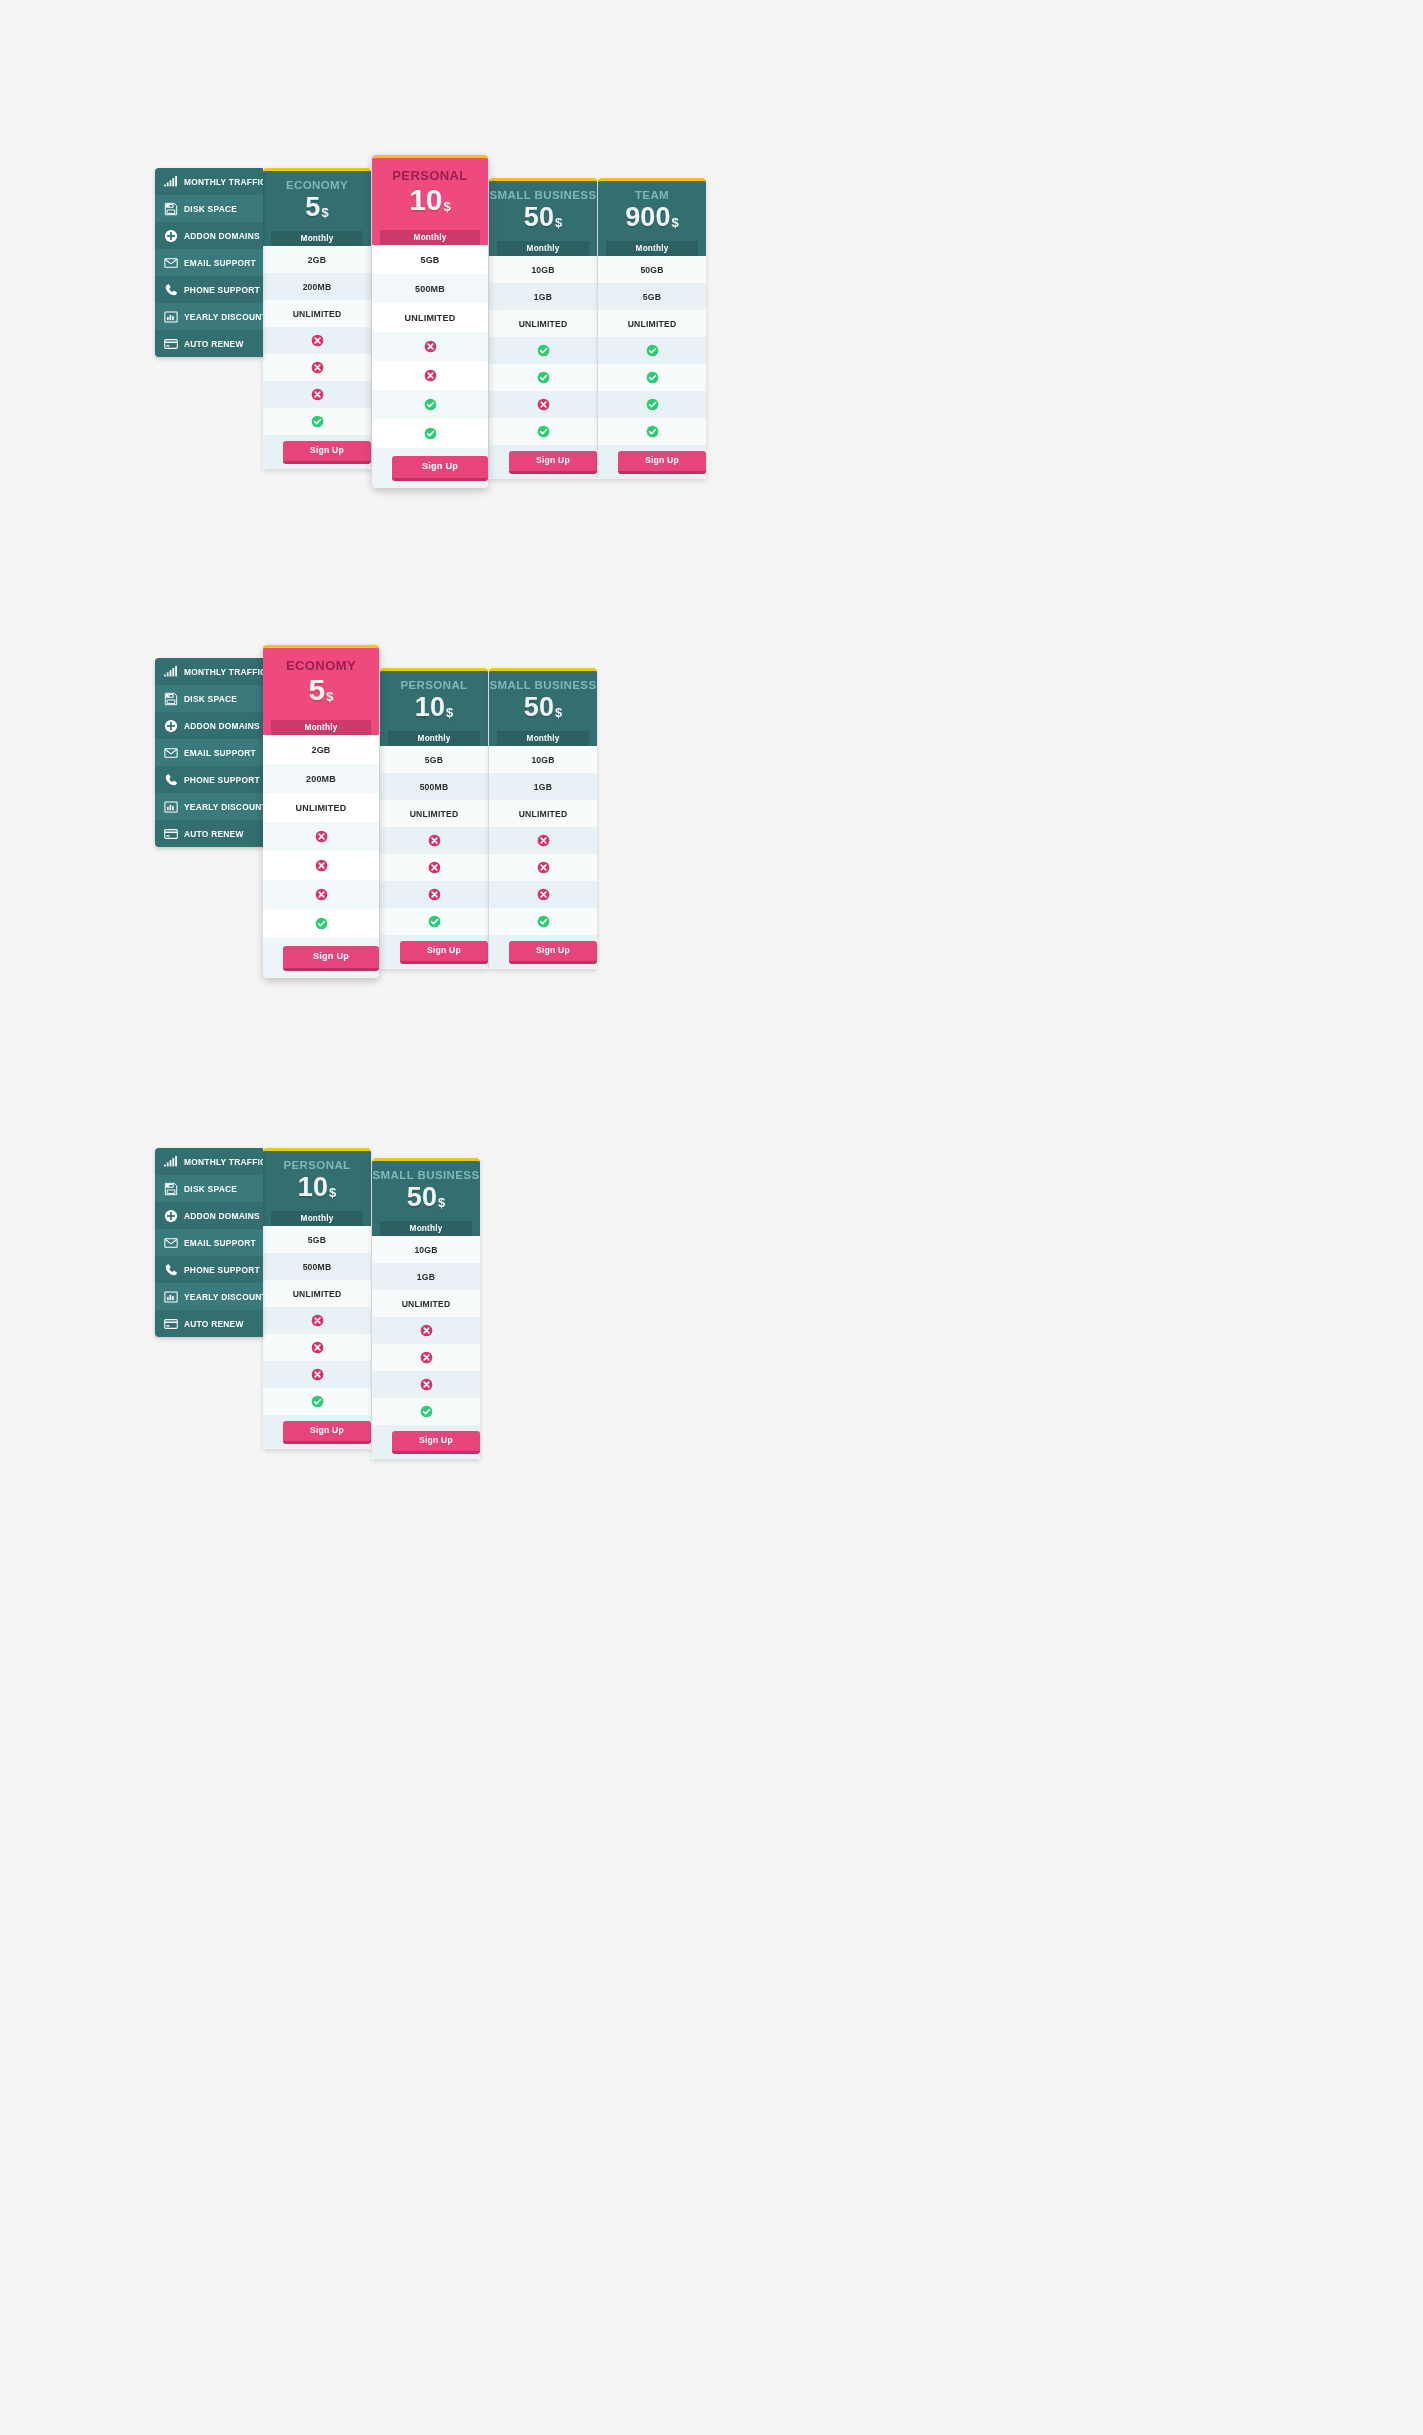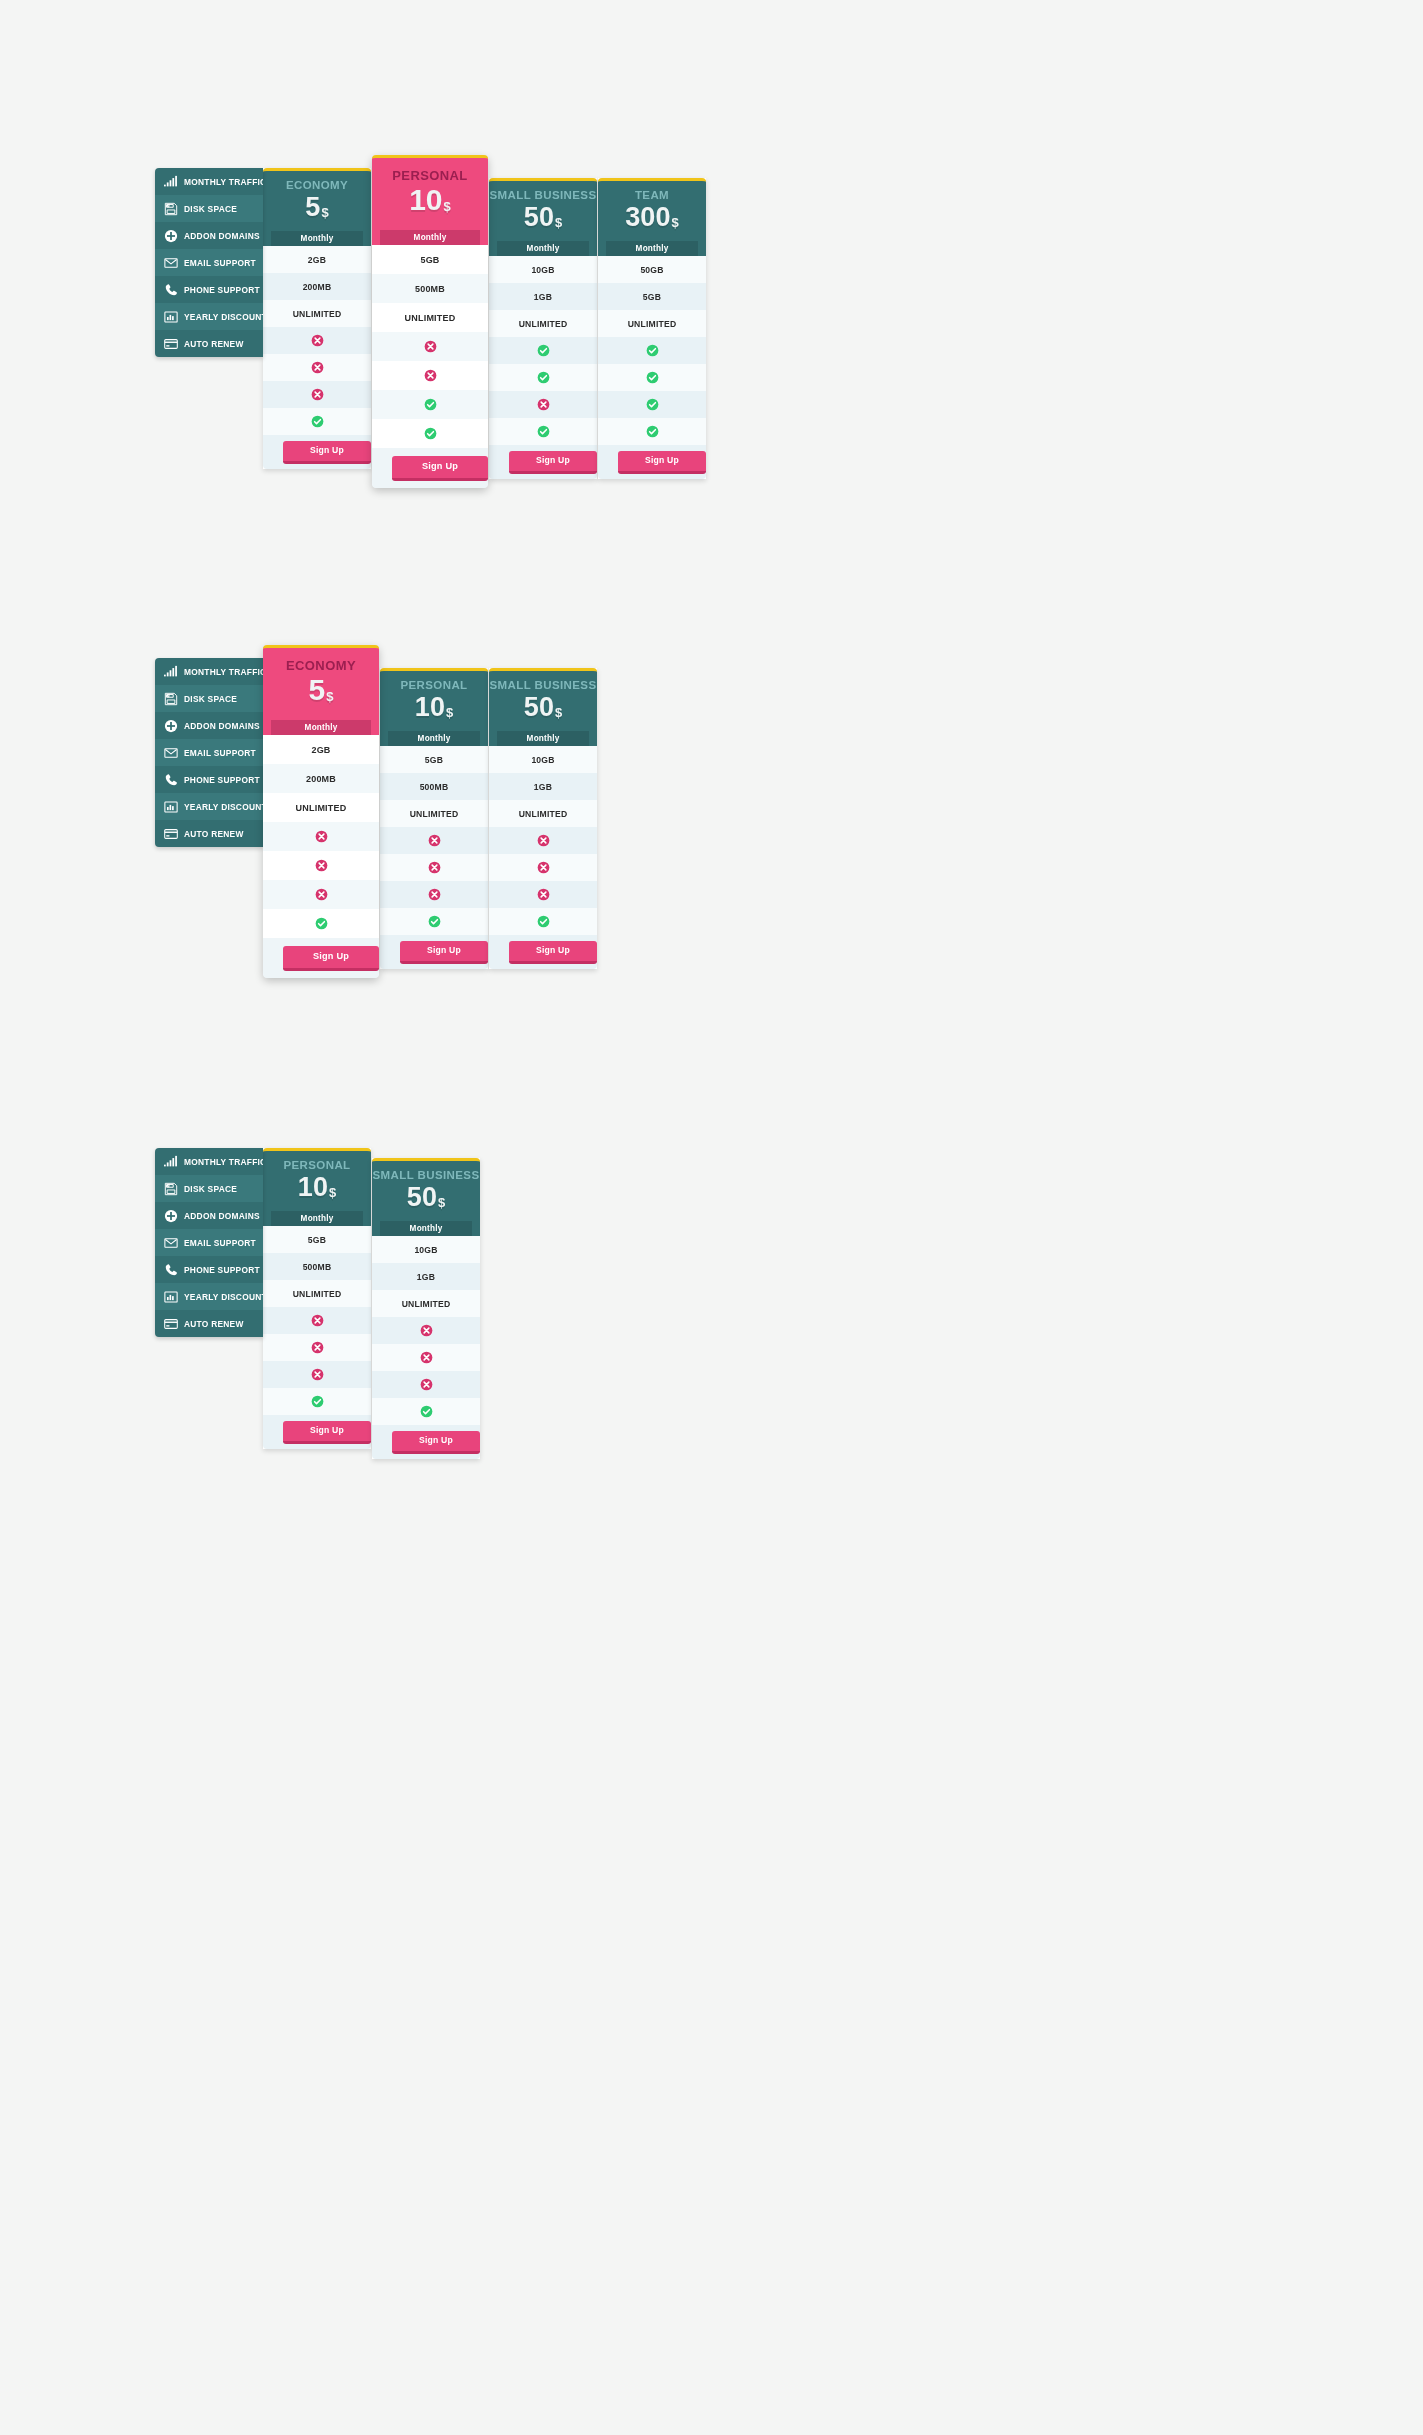--- a/index.html
+++ b/index.html
@@ -357,21 +357,21 @@
             </svg>
           </div>
         </div>
         <div class="plan-foot">
           <div class="signup">Sign Up</div>
         </div>
       </div>
       <div class="plan">
         <div class="plan-head">
           <div class="plan-name">TEAM</div>
-          <div class="plan-price"><span>300</span><span class="cur">$</span></div>
+          <div class="plan-price"><span>900</span><span class="cur">$</span></div>
           <div class="plan-period">Monthly</div>
         </div>
         <div class="plan-body">
           <div class="cell">50GB</div>
           <div class="cell alt">5GB</div>
           <div class="cell">UNLIMITED</div>
           <div class="cell alt">
             <svg viewBox="0 0 20 20" class="mark">
               <circle cx="10" cy="10" r="9" fill="#2ecc71"></circle>
               <path d="M5.6 10.3l2.9 2.9 5.9-6.0" fill="none" stroke="#fff" stroke-width="2.4" stroke-linecap="round" stroke-linejoin="round"></path>

